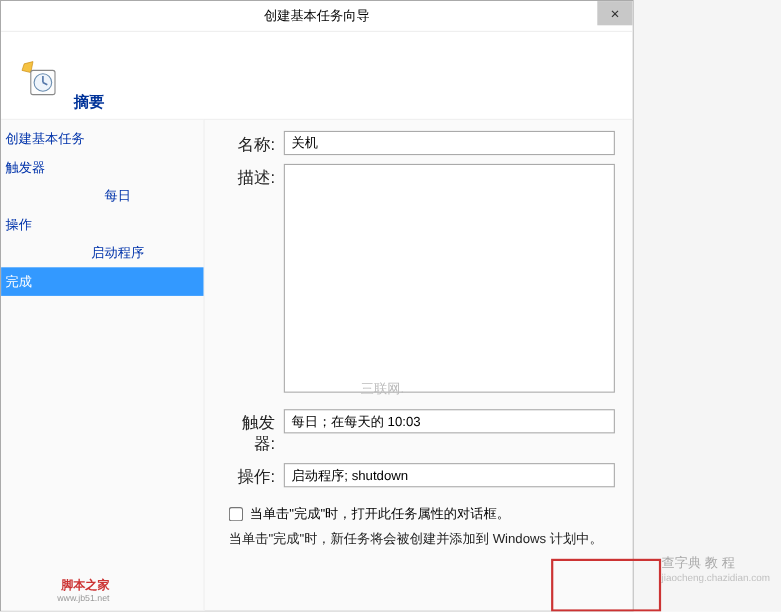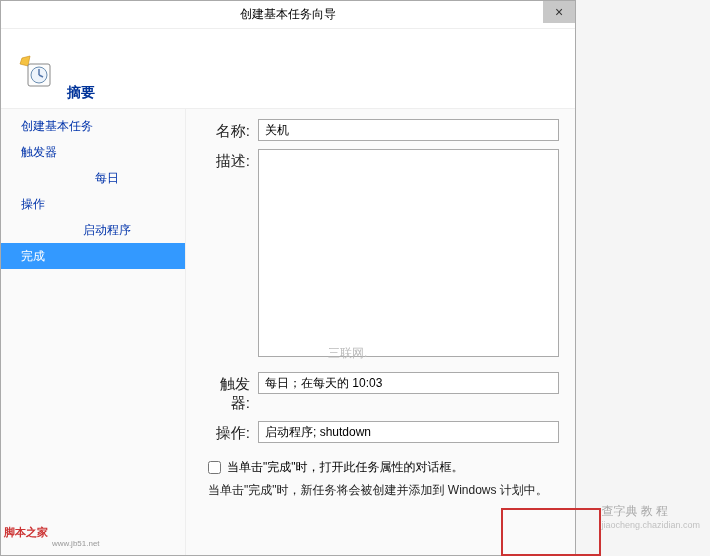--- a/index.html
+++ b/index.html
@@ -66,21 +66,21 @@
       display: flex;
       background: #fafafa;
     }
     .sidebar {
       width: 185px;
       border-right: 1px solid #eee;
       padding-top: 4px;
       background: #fafafa;
     }
     .side-item {
-      padding: 4px 0 4px 20px;
+      padding: 4px 0 4px 4px;
       font-size: 12px;
       color: #0033aa;
       cursor: default;
       line-height: 18px;
     }
     .side-item.sub { padding-left: 28px; text-align: center; }
     .side-item.active {
       background: #3399ff;
       color: #fff;
     }
@@ -169,20 +169,21 @@
       color:#bbb;
       font-size:12px;
     }
     .wm-logo {
       position:absolute;
       left:4px; bottom:6px;
       font-size:11px;
       font-weight:bold;
       color:#c33;
       line-height:12px;
+      text-align:right;
     }
     .wm-logo small{ display:block; font-size:8px; color:#999; font-weight:normal;margin-left:48px;}
     .wm-right{
       position:absolute;
       right:10px; bottom:26px;
       font-size:12px;
       color:#888;
       opacity:.7;
     }
     .wm-right small{display:block;font-size:9px;color:#aaa;}

